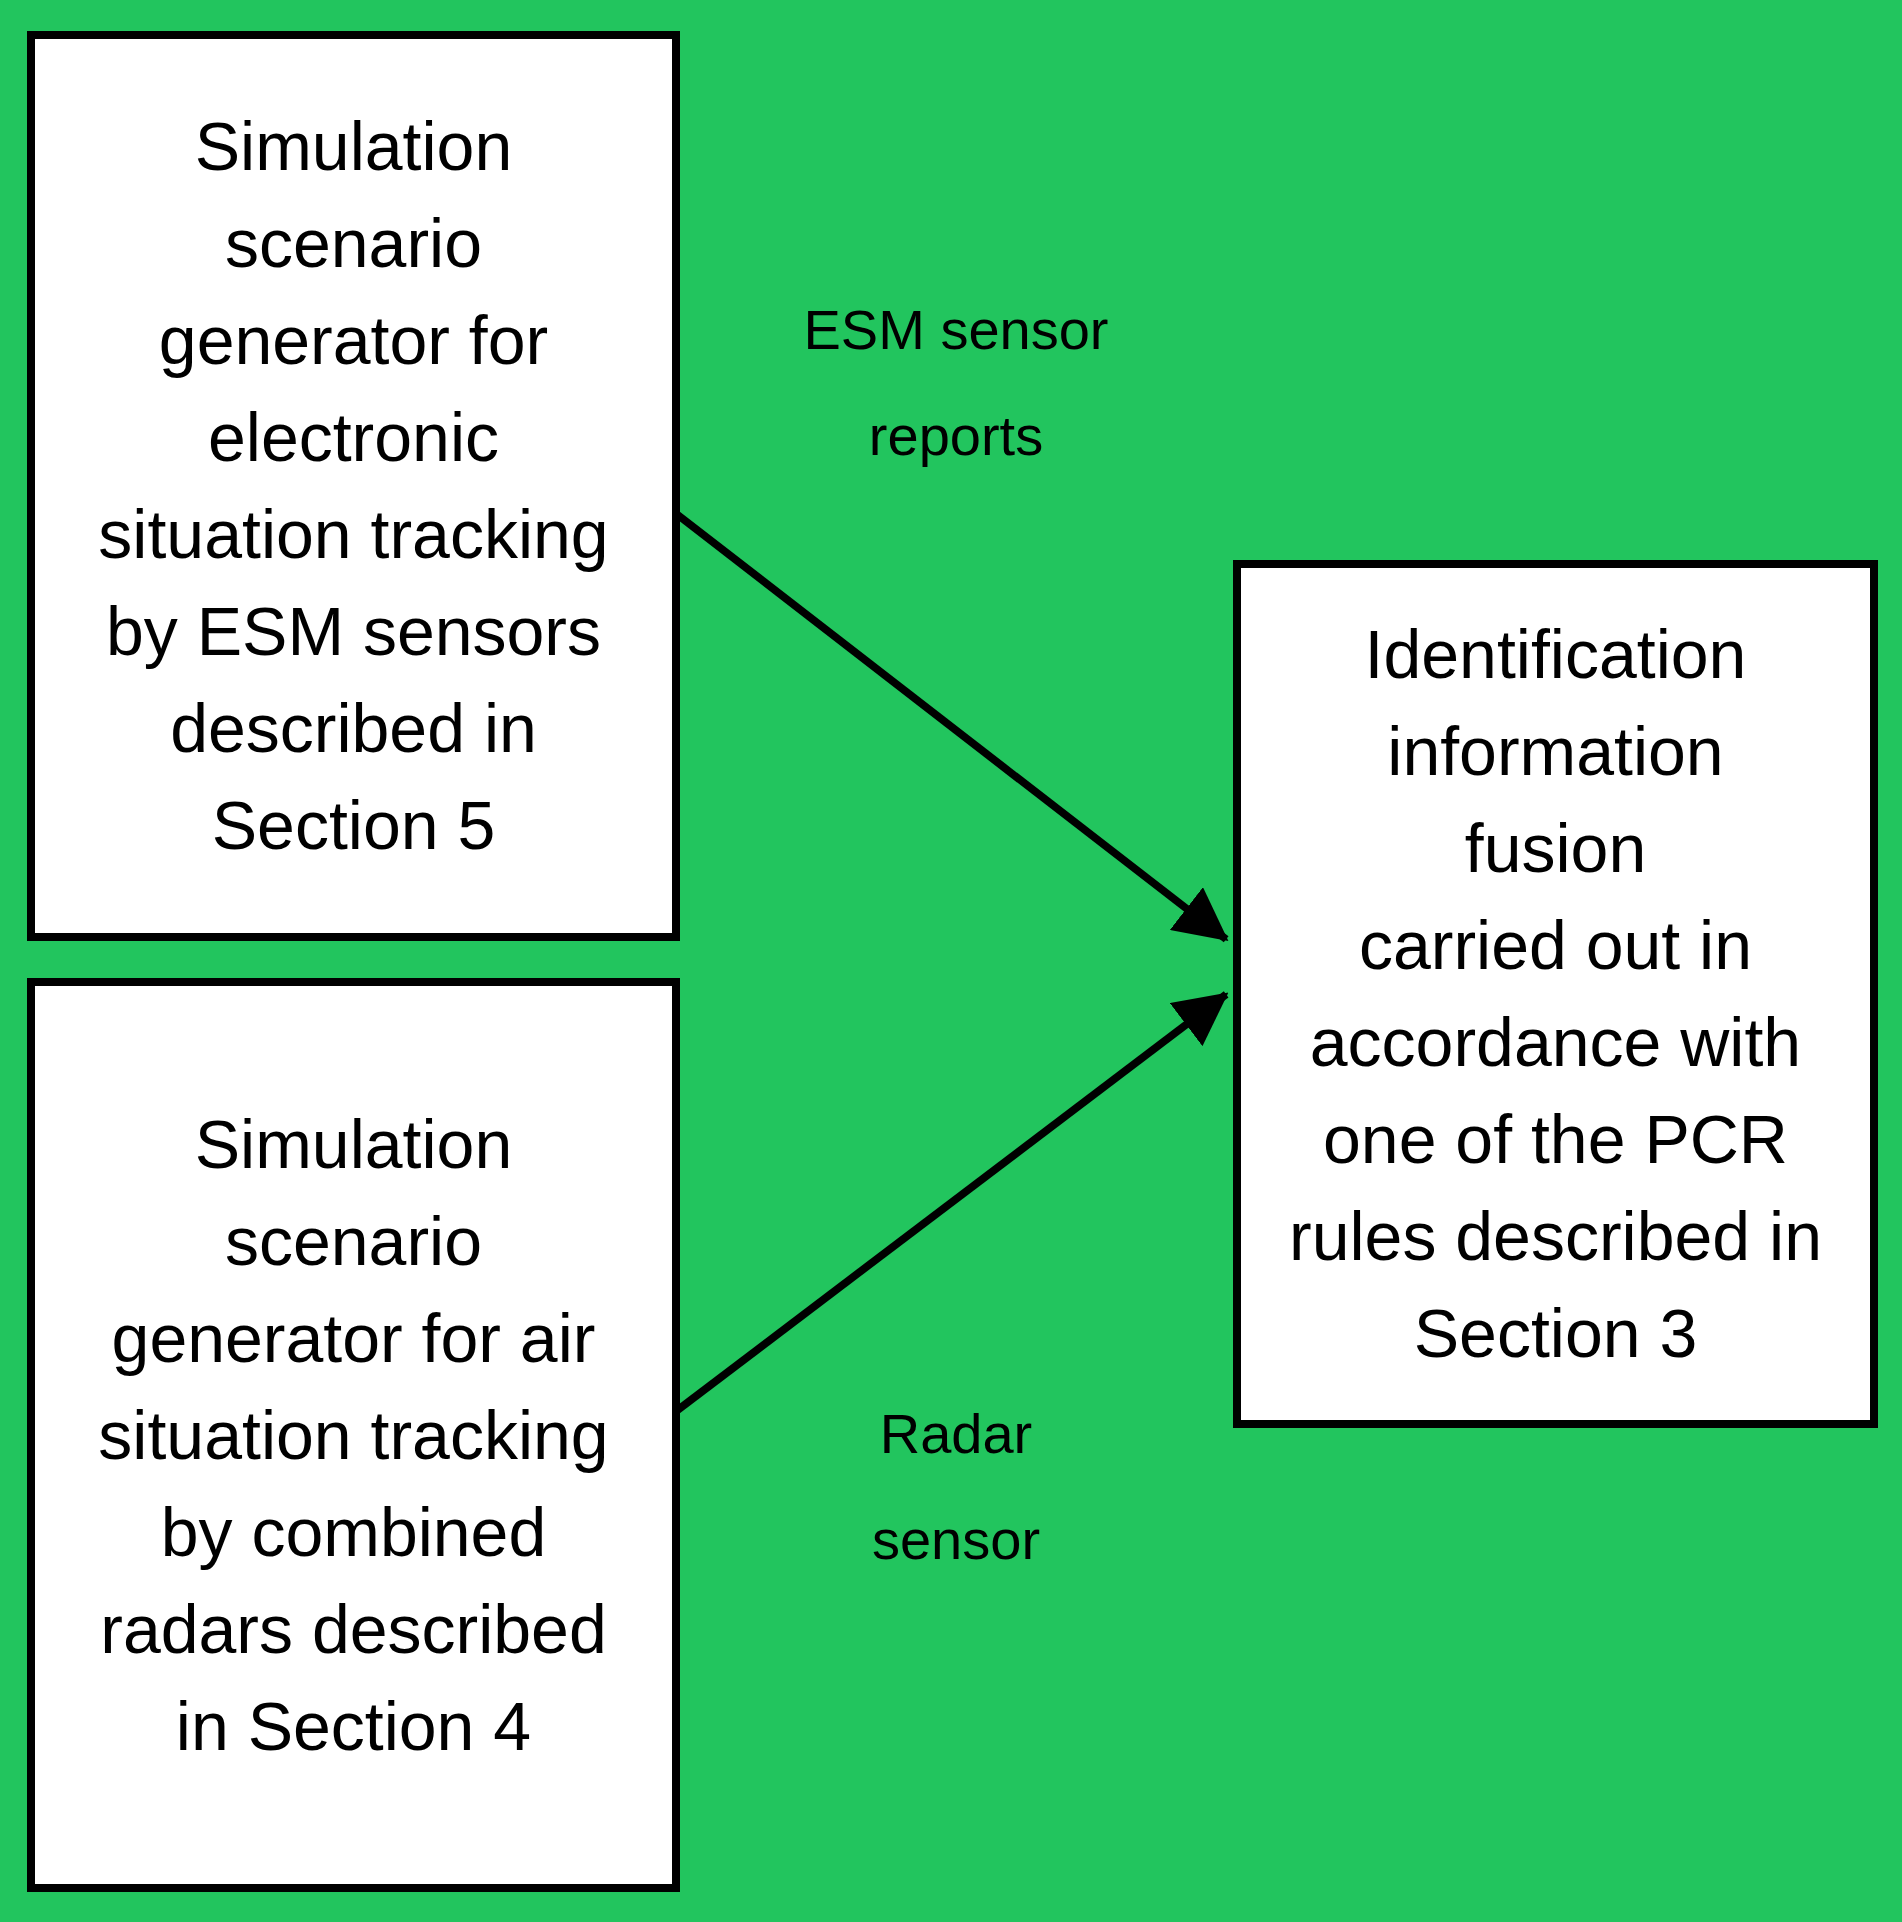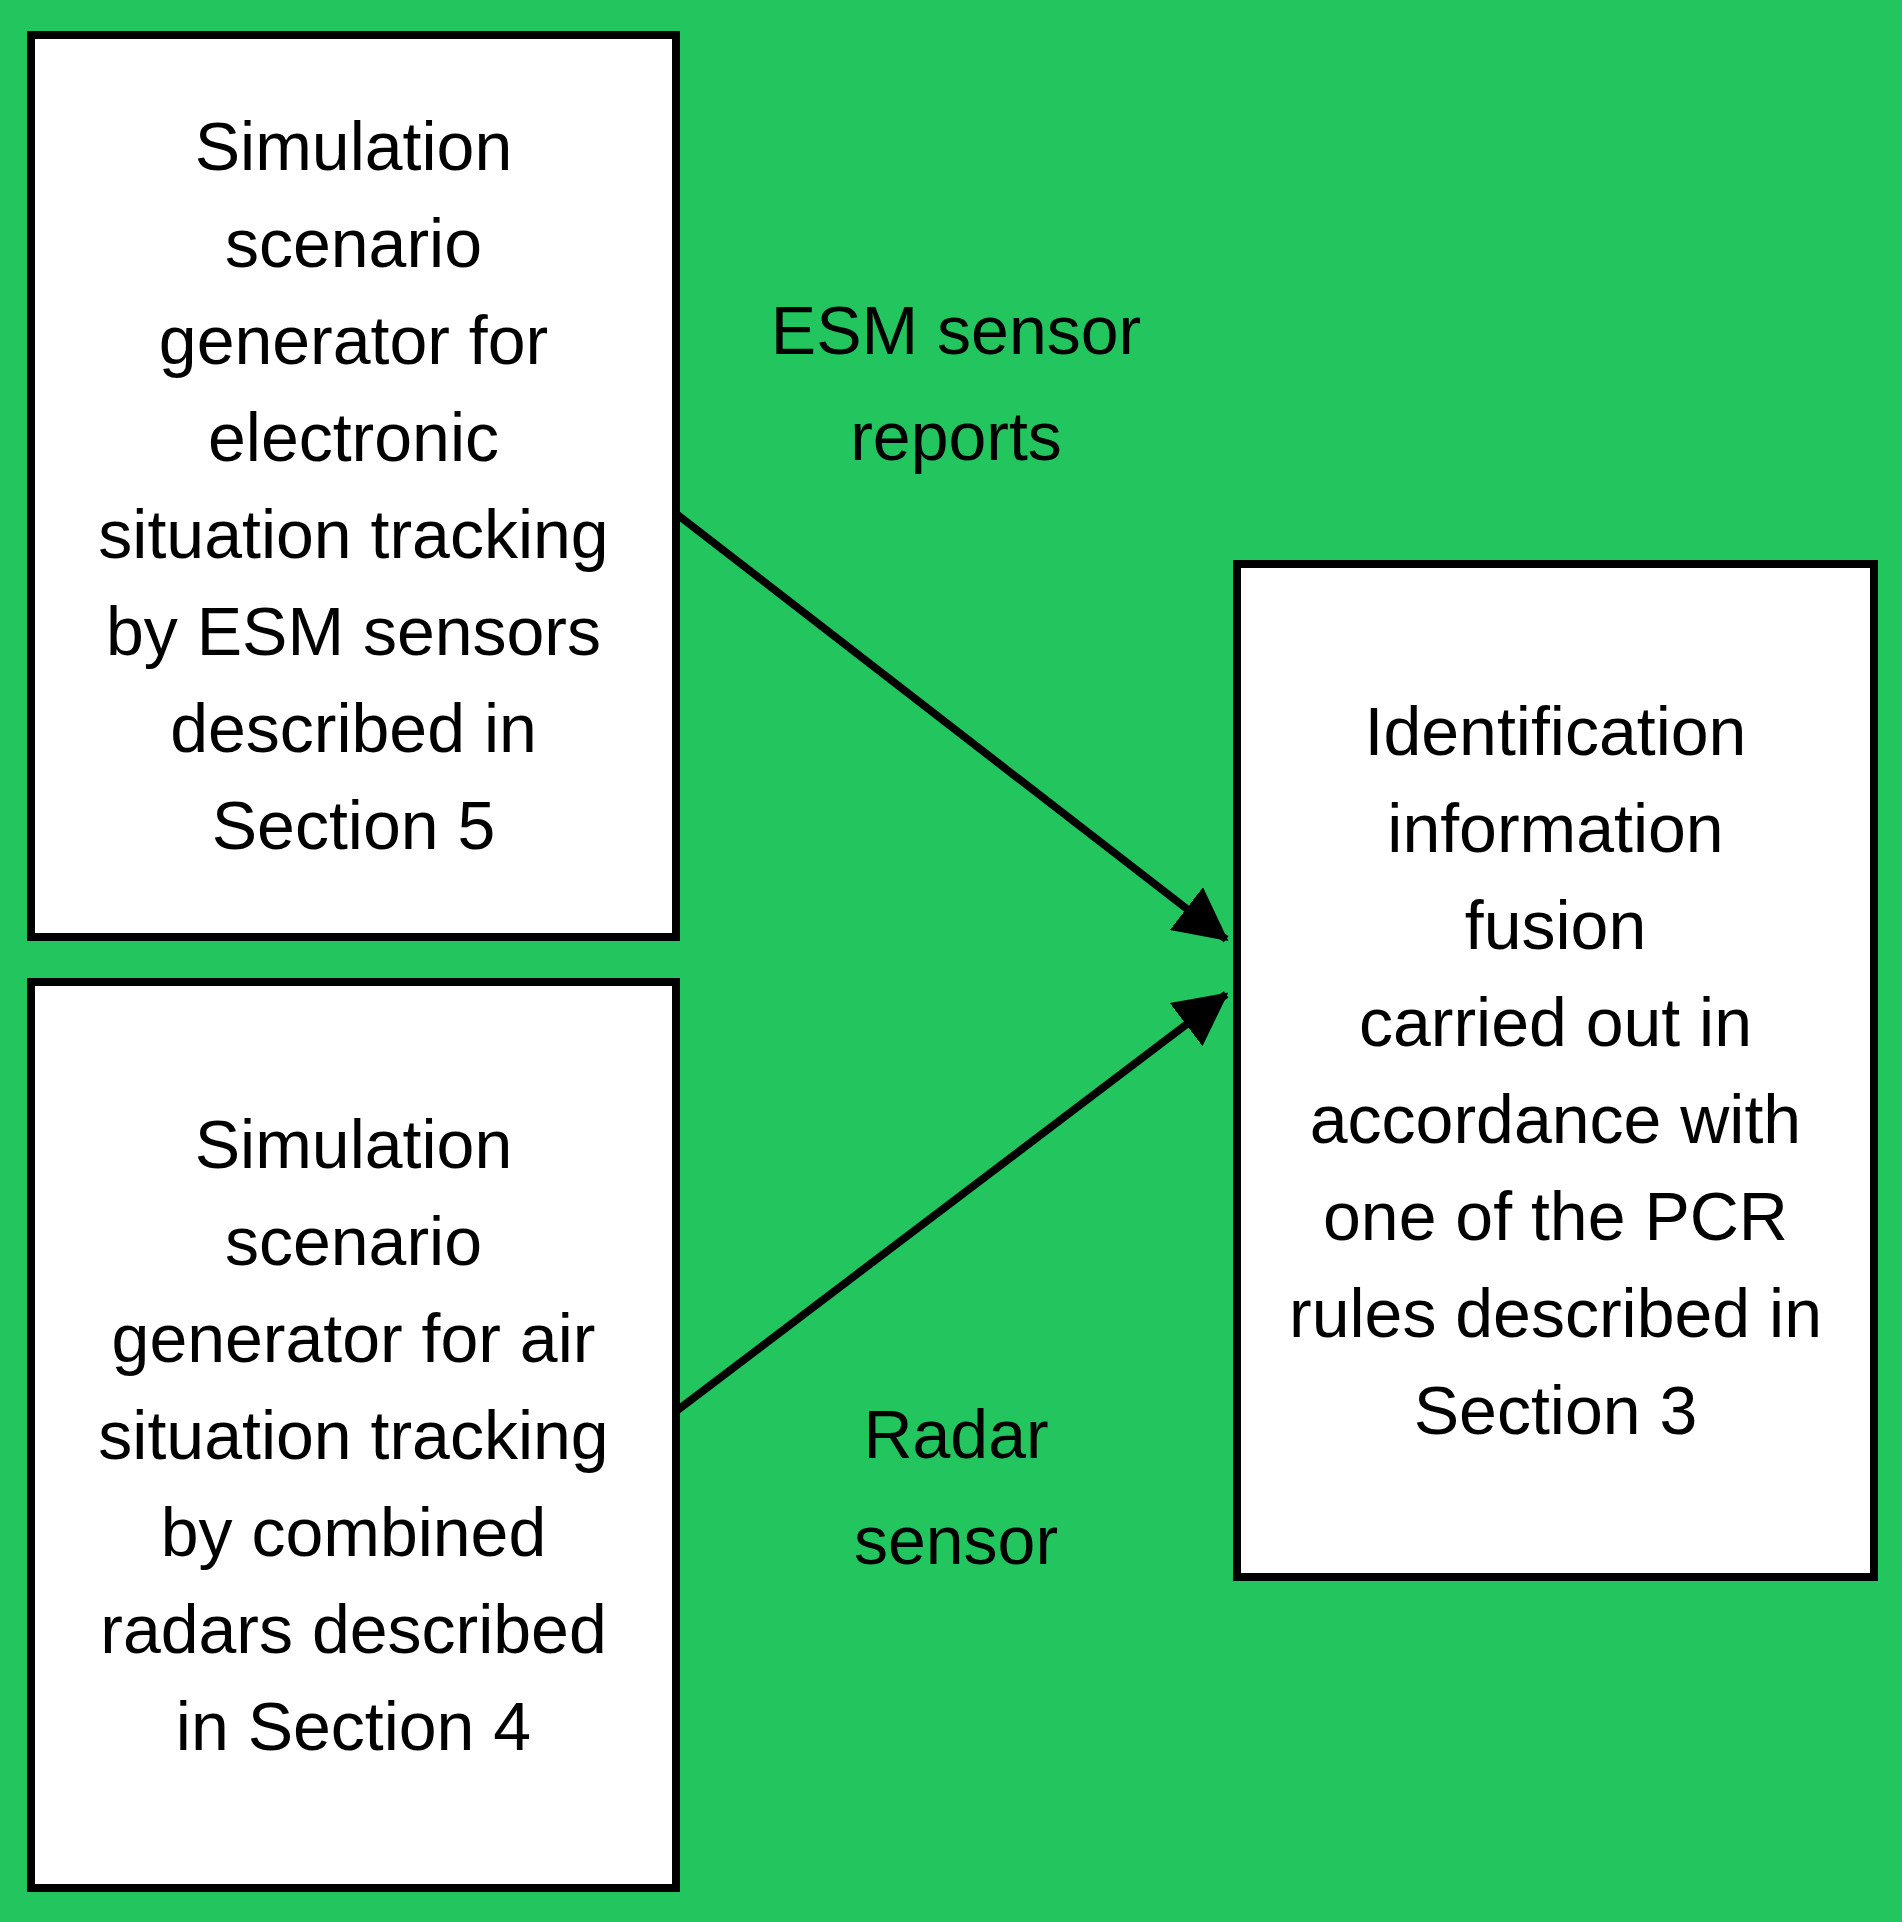--- a/index.html
+++ b/index.html
@@ -41,27 +41,27 @@
   #box-radar-generator {
     left: 27px;
     top: 978px;
     width: 653px;
     height: 914px;
   }
   #box-fusion {
     left: 1233px;
     top: 560px;
     width: 645px;
-    height: 1021px;
+    height: 868px;
   }
   .edge-label {
     position: absolute;
     text-align: center;
     white-space: pre-line;
-    font-size: 68px;
+    font-size: 56px;
     line-height: 106px;
     font-weight: 400;
   }
   #label-esm-reports {
     left: 710px;
     top: 277px;
     width: 492px;
   }
   #label-radar-reports {
     left: 710px;

